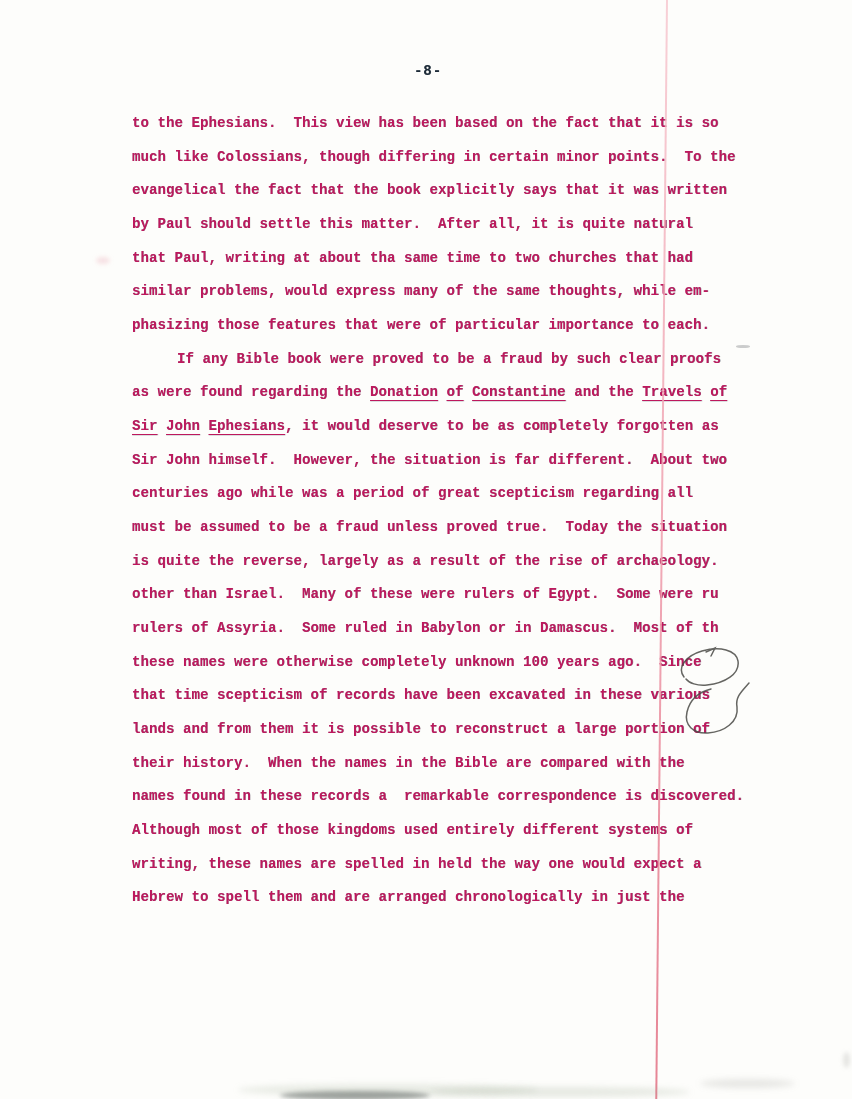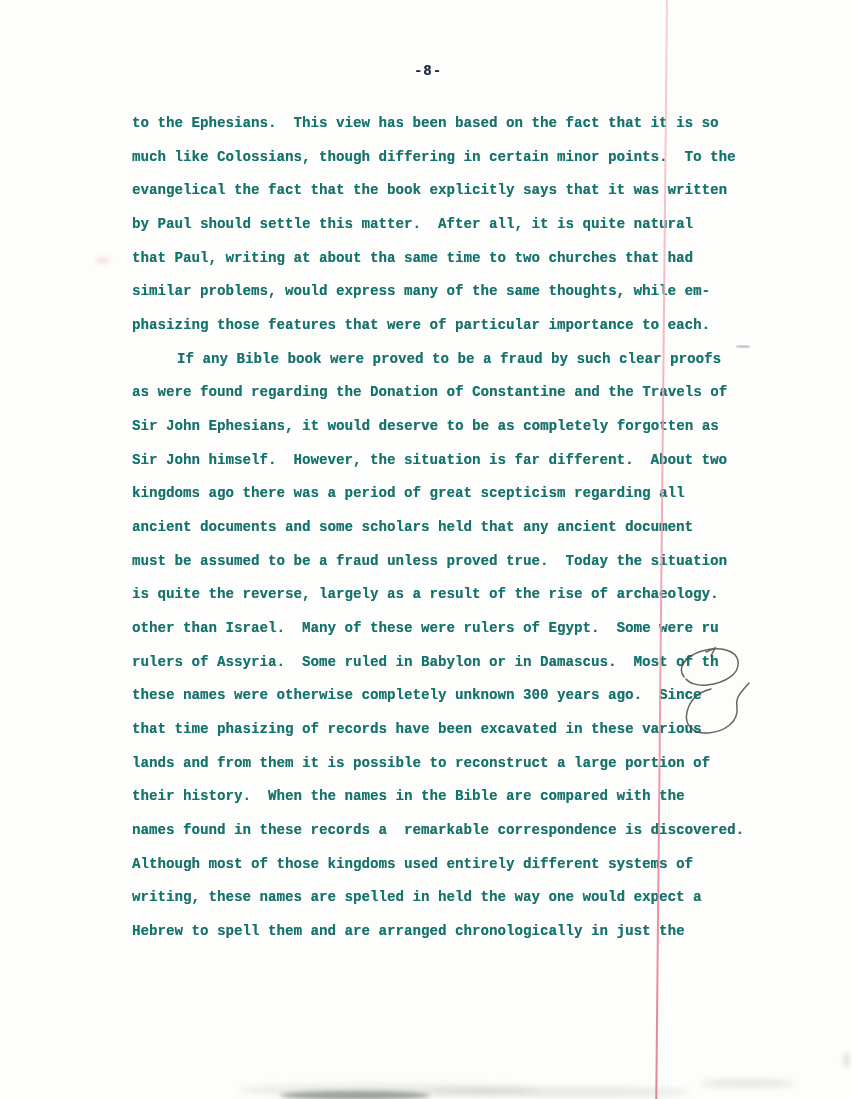--- a/index.html
+++ b/index.html
@@ -28,31 +28,32 @@
     letter-spacing: 1px;
     color: #1c2a37;
     text-shadow: 0.3px 0.3px 0.5px rgba(28,42,55,0.55);
   }
   .text-block {
     position: absolute;
     left: 132px;
     top: 107px;
     width: 650px;
     font-size: 14px;
-    color: #0f766e;
+    color: #be185d;
     text-shadow: 0.3px 0.3px 0.5px rgba(28,42,55,0.50);
   }
   .line {
     height: 33.68px;
     line-height: 33.68px;
     white-space: pre;
     letter-spacing: 0.1px;
   }
   .line.indent { text-indent: 45px; }
   .line span.u {
+    text-decoration: underline;
     text-decoration-thickness: 1.3px;
     text-underline-offset: 3.5px;
   }
   .fold-line {
     position: absolute;
     top: 0;
     left: 666px;
     width: 1.8px;
     height: 1100px;
     background: linear-gradient(to bottom, rgba(246,193,202,0.75), rgba(238,157,172,0.9) 55%, rgba(229,126,143,0.95));
@@ -90,28 +91,27 @@
       <div class="line">much like Colossians, though differing in certain minor points.  To the</div>
       <div class="line">evangelical the fact that the book explicitly says that it was written</div>
       <div class="line">by Paul should settle this matter.  After all, it is quite natural</div>
       <div class="line">that Paul, writing at about tha same time to two churches that had</div>
       <div class="line">similar problems, would express many of the same thoughts, while em-</div>
       <div class="line">phasizing those features that were of particular importance to each.</div>
       <div class="line indent">If any Bible book were proved to be a fraud by such clear proofs</div>
       <div class="line"><span>as were found regarding the </span><span class="u">Donation</span><span> </span><span class="u">of</span><span> </span><span class="u">Constantine</span><span> and the </span><span class="u">Travels</span><span> </span><span class="u">of</span></div>
       <div class="line"><span class="u">Sir</span><span> </span><span class="u">John</span><span> </span><span class="u">Ephesians</span><span>, it would deserve to be as completely forgotten as</span></div>
       <div class="line">Sir John himself.  However, the situation is far different.  About two</div>
-      <div class="line">kingdoms ago there was a period of great scepticism regarding all</div>
-      <div class="line">ancient documents and some scholars held that any ancient document</div>
+      <div class="line">centuries ago while was a period of great scepticism regarding all</div>
       <div class="line">must be assumed to be a fraud unless proved true.  Today the situation</div>
       <div class="line">is quite the reverse, largely as a result of the rise of archaeology.</div>
       <div class="line">other than Israel.  Many of these were rulers of Egypt.  Some were ru</div>
       <div class="line">rulers of Assyria.  Some ruled in Babylon or in Damascus.  Most of th</div>
-      <div class="line">these names were otherwise completely unknown 300 years ago.  Since</div>
-      <div class="line">that time phasizing of records have been excavated in these various</div>
+      <div class="line">these names were otherwise completely unknown 100 years ago.  Since</div>
+      <div class="line">that time scepticism of records have been excavated in these various</div>
       <div class="line">lands and from them it is possible to reconstruct a large portion of</div>
       <div class="line">their history.  When the names in the Bible are compared with the</div>
       <div class="line">names found in these records a  remarkable correspondence is discovered.</div>
       <div class="line">Although most of those kingdoms used entirely different systems of</div>
       <div class="line">writing, these names are spelled in held the way one would expect a</div>
       <div class="line">Hebrew to spell them and are arranged chronologically in just the</div>
     </div>
 
   <div class="fold-line"></div>
 

